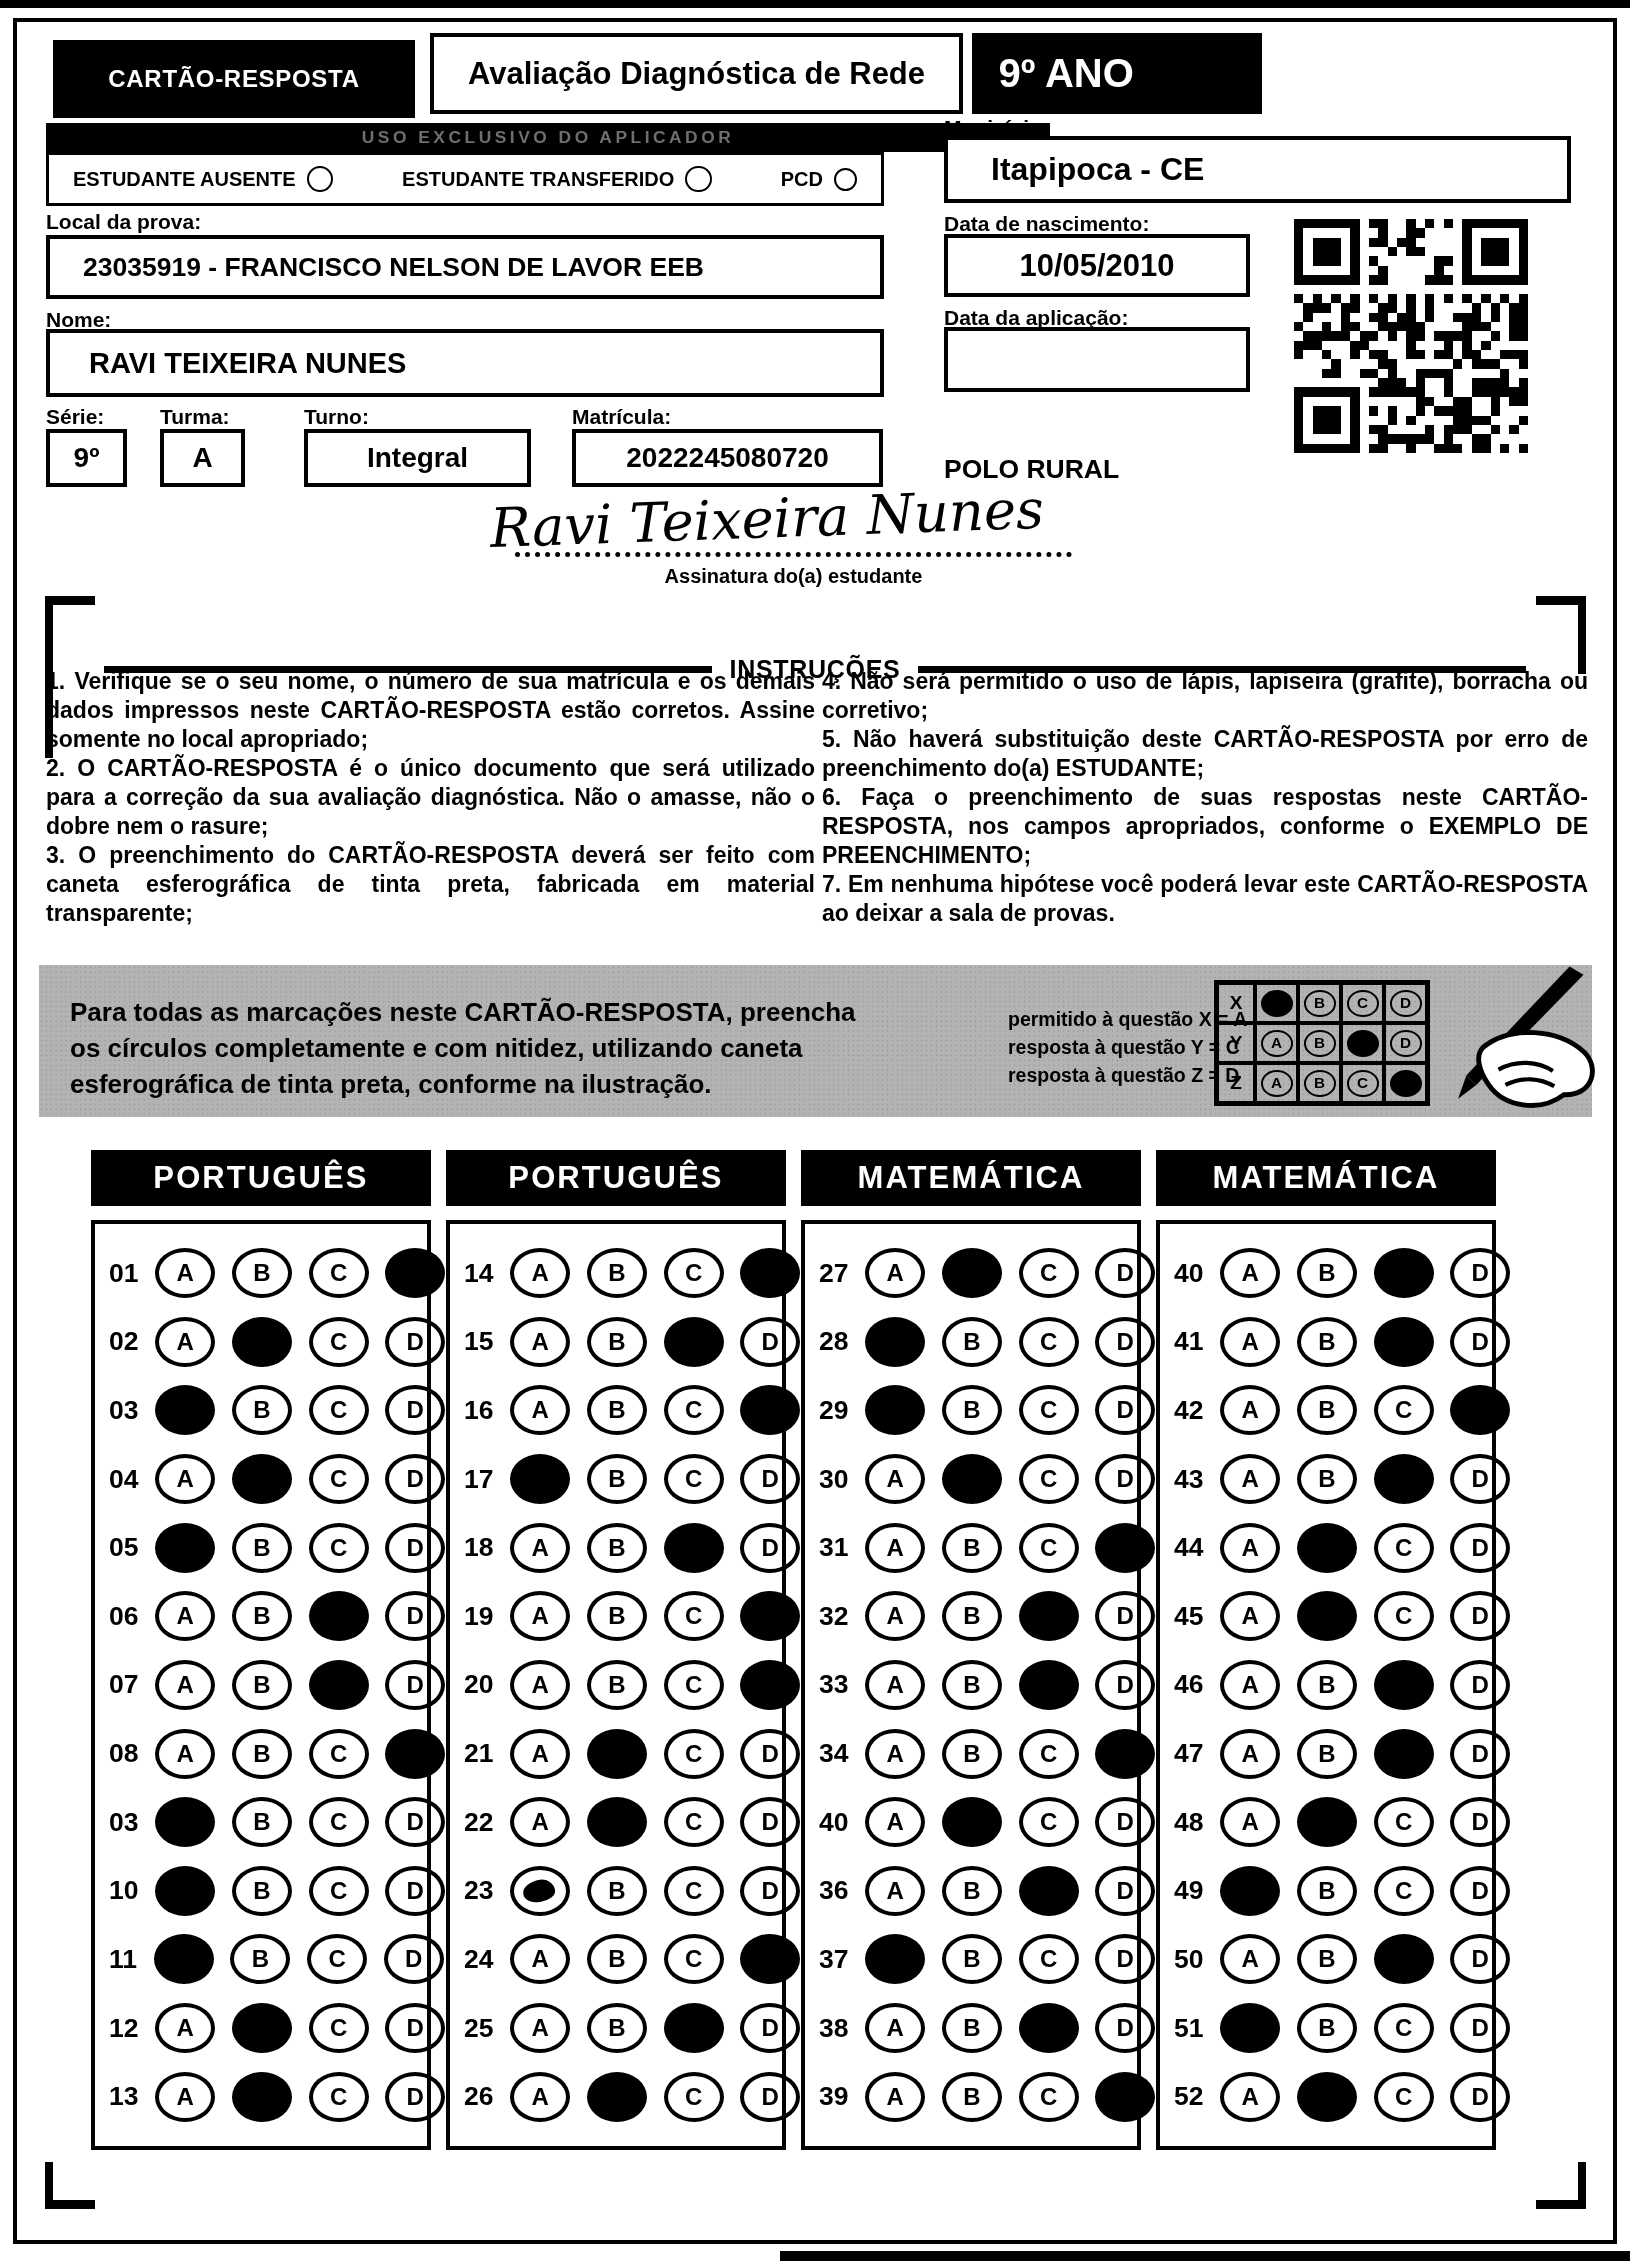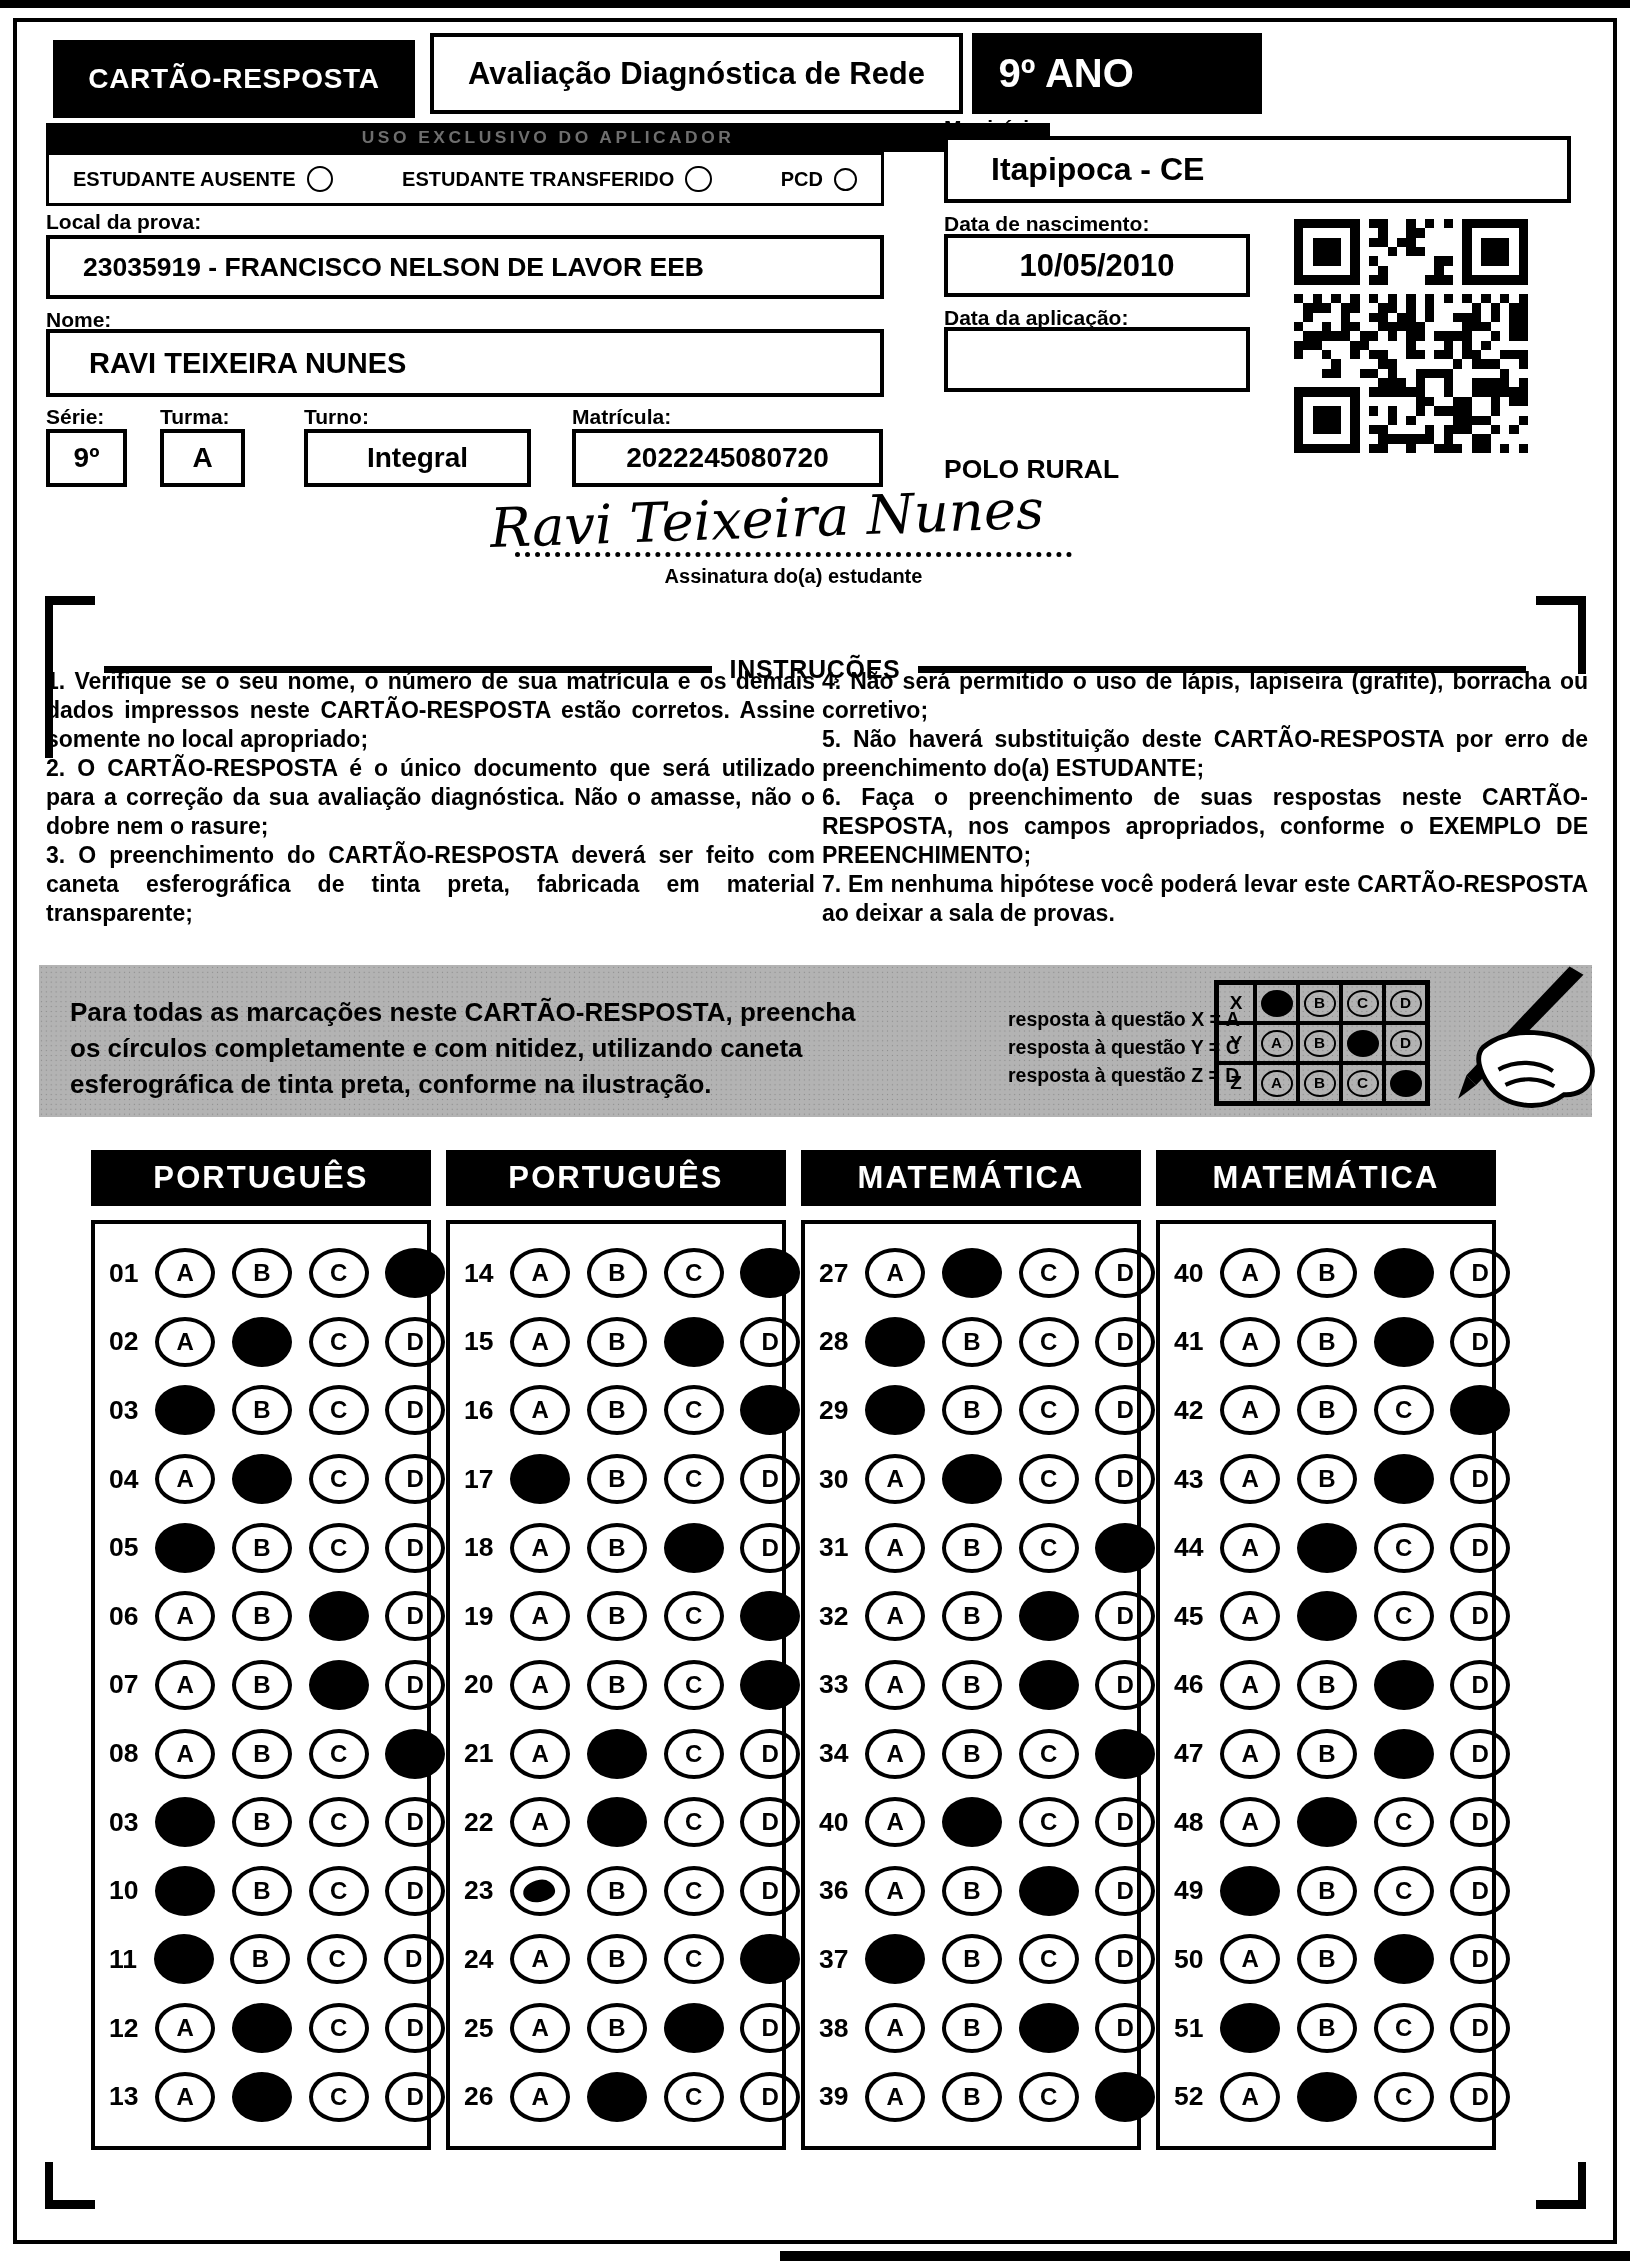--- a/index.html
+++ b/index.html
@@ -12,21 +12,21 @@
   .bd { border:4.2px solid #000; background:#fff; }
   .lbl { font-weight:bold; font-size:21px; }
   .val { font-weight:bold; font-size:28px; }
   .center { display:flex; align-items:center; justify-content:center; }
   .vcenter { display:flex; align-items:center; }
 
   .top-strip { left:0; top:0; width:1630px; height:8.4px; background:#000; }
   .frame { left:12.5px; top:18px; width:1604px; height:2226px; border:4.2px solid #000; }
   .bottom-strip { left:780px; top:2251px; width:851px; height:9.7px; background:#000; }
 
-  .hdr-cartao { left:53px; top:40px; width:362px; height:78px; font-size:28px; font-weight:bold; letter-spacing:0.7px; }
+  .hdr-cartao { left:53px; top:40px; width:362px; height:78px; font-size:24px; font-weight:bold; letter-spacing:0.7px; }
   .hdr-aval { left:430px; top:33px; width:533px; height:81px; font-size:31px; font-weight:bold; }
   .hdr-ano { left:972px; top:33px; width:290px; height:81px; font-size:40px; font-weight:bold; padding-left:26.5px; }
 
   .aplicator { left:46px; top:123px; width:1004px; height:29px; background:#000; color:#6e6e6e; font-size:17.4px; font-weight:bold; letter-spacing:3.5px; }
   .statusbox { left:46px; top:152px; width:838px; height:54px; border:3.5px solid #000; background:#fff; display:flex; align-items:center; justify-content:space-between; padding:0 24px; }
   .status-item { display:flex; align-items:center; gap:11px; font-weight:bold; font-size:20px; }
   .ocircle { width:26.5px; height:26.5px; border:2.8px solid #000; border-radius:50%; background:#fff; }
   .ocircle.small { width:23px; height:23px; }
 
   .local-label { left:46px; top:210px; }
@@ -383,21 +383,21 @@
   <div class="abs instr-col instr-right">
       <p>4. Não será permitido o uso de lápis, lapiseira (grafite), borracha ou corretivo;</p>
       <p>5. Não haverá substituição deste CARTÃO-RESPOSTA por erro de preenchimento do(a) ESTUDANTE;</p>
       <p>6. Faça o preenchimento de suas respostas neste CARTÃO-RESPOSTA, nos campos apropriados, conforme o EXEMPLO DE PREENCHIMENTO;</p>
       <p>7. Em nenhuma hipótese você poderá levar este CARTÃO-RESPOSTA ao deixar a sala de provas.</p>
     </div>
 
   <div class="abs band">
     <div class="abs band-text">Para todas as marcações neste CARTÃO-RESPOSTA, preencha os círculos completamente e com nitidez, utilizando caneta esferográfica de tinta preta, conforme na ilustração.</div>
     <div class="abs band-legend">
-        <div>resposta à questão X = A</div>
+        <div>permitido à questão X = A</div>
         <div>resposta à questão Y = C</div>
         <div>resposta à questão Z = D</div>
       </div>
     <div class="abs ex-grid">
         <div class="ex-cell ex-rowlabel">X</div>
         <div class="ex-cell">
           <div class="ex-bubble filled"></div>
         </div>
         <div class="ex-cell">
           <div class="ex-bubble">B</div>

